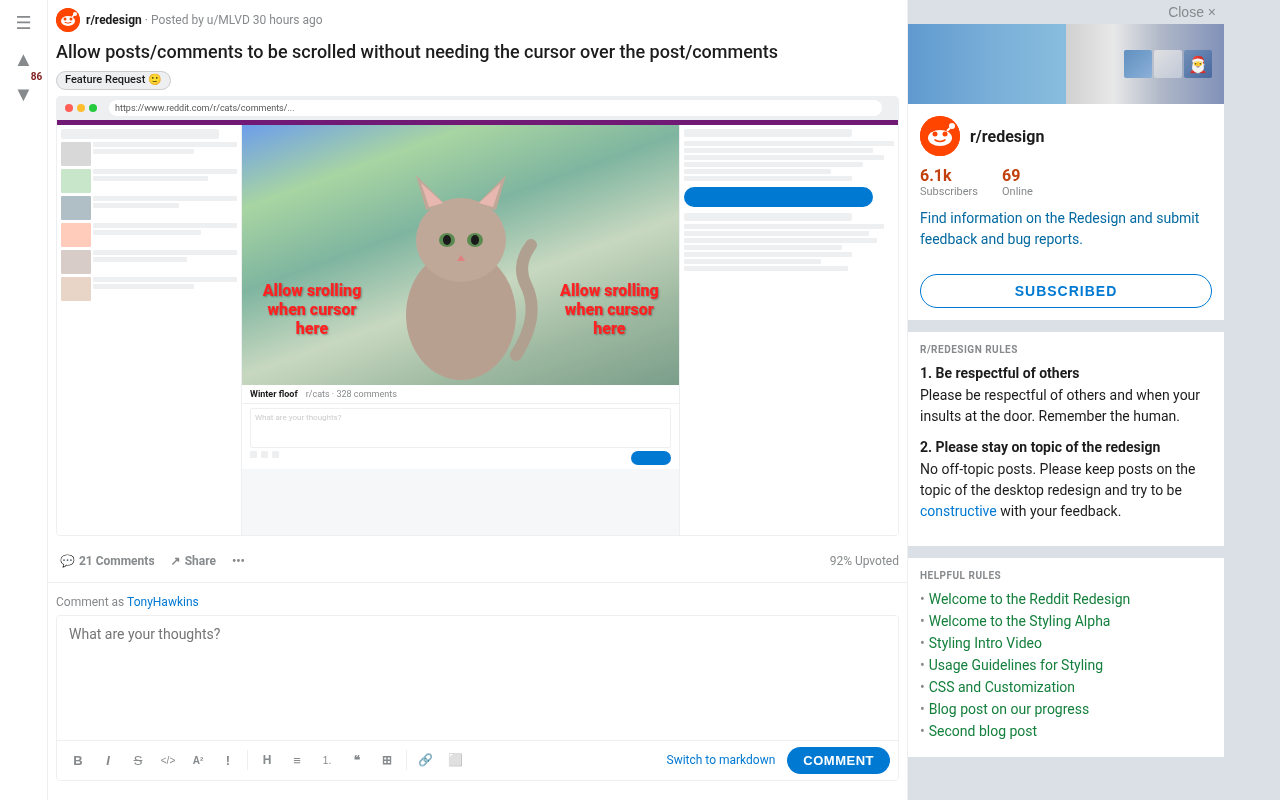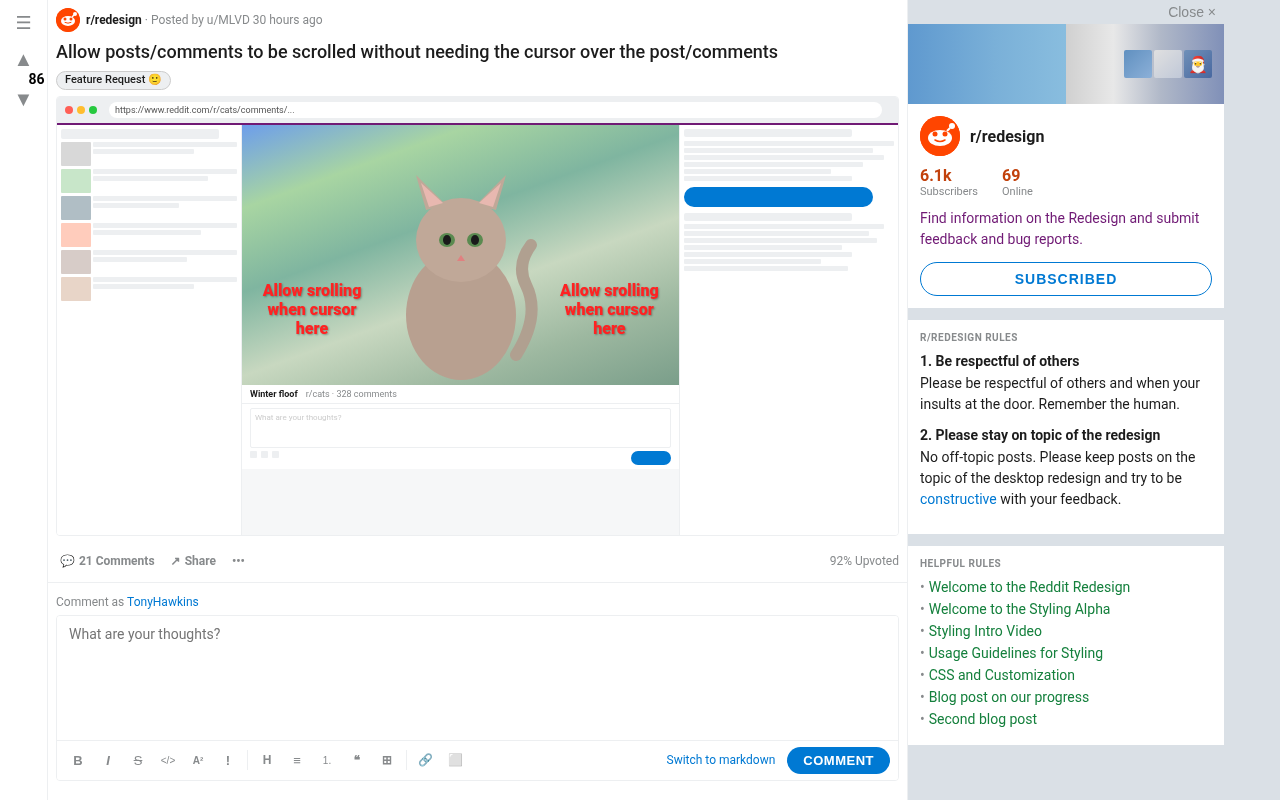--- a/index.html
+++ b/index.html
@@ -12,21 +12,21 @@
       display: flex;
       flex-direction: column;
       align-items: center;
       padding: 12px 0;
       border-right: 1px solid #edeff1;
       flex-shrink: 0;
     }
     .hamburger-icon { font-size: 18px; color: #878a8c; margin-bottom: 16px; cursor: pointer; }
     .vote-section { display: flex; flex-direction: column; align-items: center; gap: 2px; }
     .upvote-btn { color: #878a8c; cursor: pointer; font-size: 20px; line-height: 1; }
-    .vote-count { font-size: 14px; font-weight: 700; color: #000000; padding-left: 26px; }
+    .vote-count { font-size: 10px; font-weight: 700; color: #7f1d1d; padding-left: 26px; }
     .downvote-btn { color: #878a8c; cursor: pointer; font-size: 20px; line-height: 1; }
 
     
     #main-content {
       flex: 1;
       max-width: 860px;
       background: white;
       overflow-y: auto;
       border-right: 1px solid #edeff1;
     }
@@ -83,21 +83,21 @@
       position: relative;
       overflow: hidden;
     }
     .fake-screenshot-top-bar {
       background: #edeff1;
       height: 28px;
       display: flex;
       align-items: center;
       padding: 0 8px;
       gap: 4px;
-      border-bottom: 2px solid #701a75;
+      border-bottom: 5px solid #701a75;
     }
     .browser-dot { width: 8px; height: 8px; border-radius: 50%; }
     .browser-url { flex: 1; background: white; border-radius: 10px; height: 16px; margin: 0 8px; font-size: 9px; color: #555; display: flex; align-items: center; padding: 0 6px; }
     .screenshot-content { display: flex; height: calc(440px - 28px); }
     .screenshot-left-panel { width: 22%; background: white; border-right: 1px solid #edeff1; overflow: hidden; }
     .screenshot-main { flex: 1; background: #f6f7f8; position: relative; overflow: hidden; }
     .screenshot-right-panel { width: 26%; background: white; border-left: 1px solid #edeff1; overflow: hidden; }
 
     
     .red-scroll-text {
@@ -267,21 +267,21 @@
       color: #1c1c1c;
     }
     .sub-stats {
       display: flex;
       gap: 24px;
       margin-bottom: 10px;
     }
     .stat-item { }
     .stat-number { font-size: 16px; font-weight: 700; color: #c2410c; }
     .stat-label { font-size: 11px; color: #878a8c; }
-    .sub-description { font-size: 14px; color: #701a75; line-height: 1.5; margin-bottom: 12px; }
+    .sub-description { font-size: 14px; color: #0369a1; line-height: 1.5; margin-bottom: 24px; }
     .subscribe-btn {
       width: 100%;
       background: white;
       color: #0079d3;
       border: 1px solid #0079d3;
       border-radius: 20px;
       padding: 8px;
       font-size: 14px;
       font-weight: 700;
       cursor: pointer;

